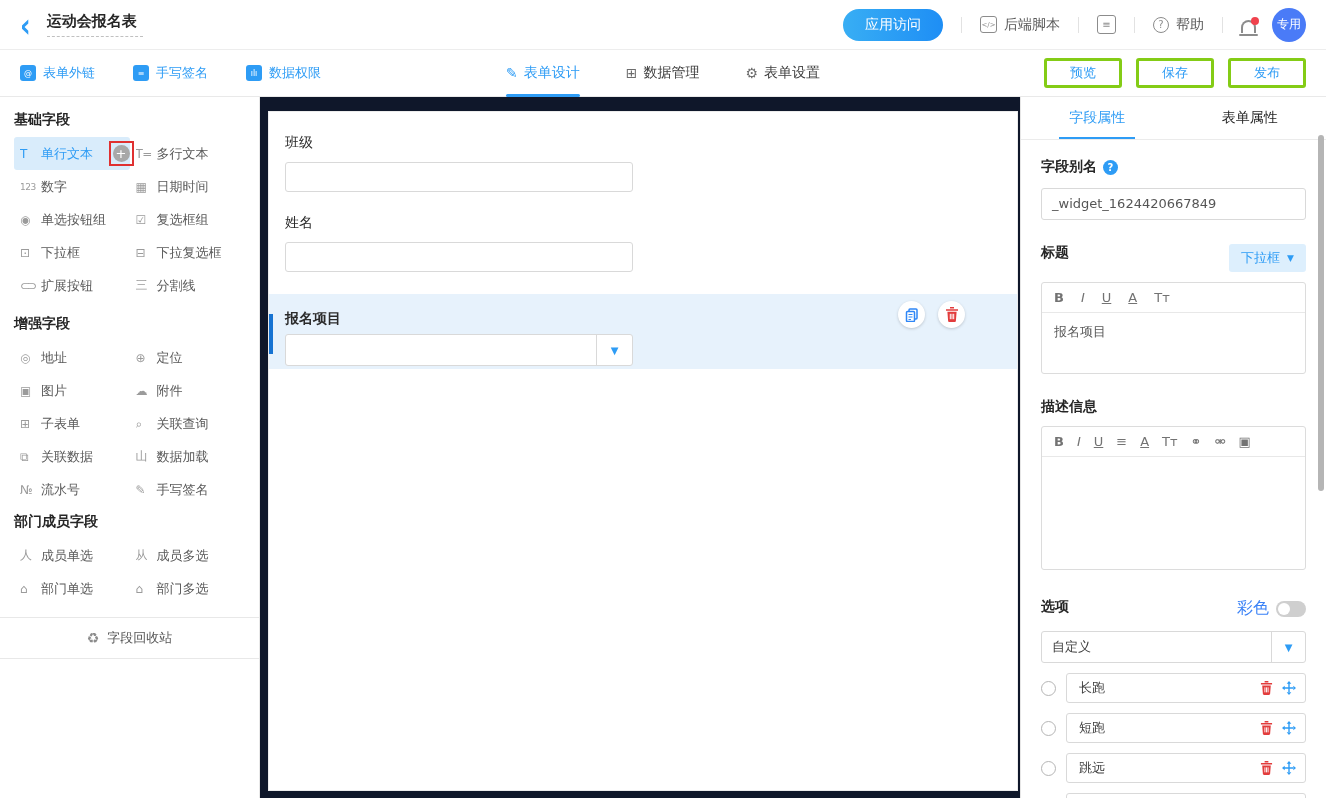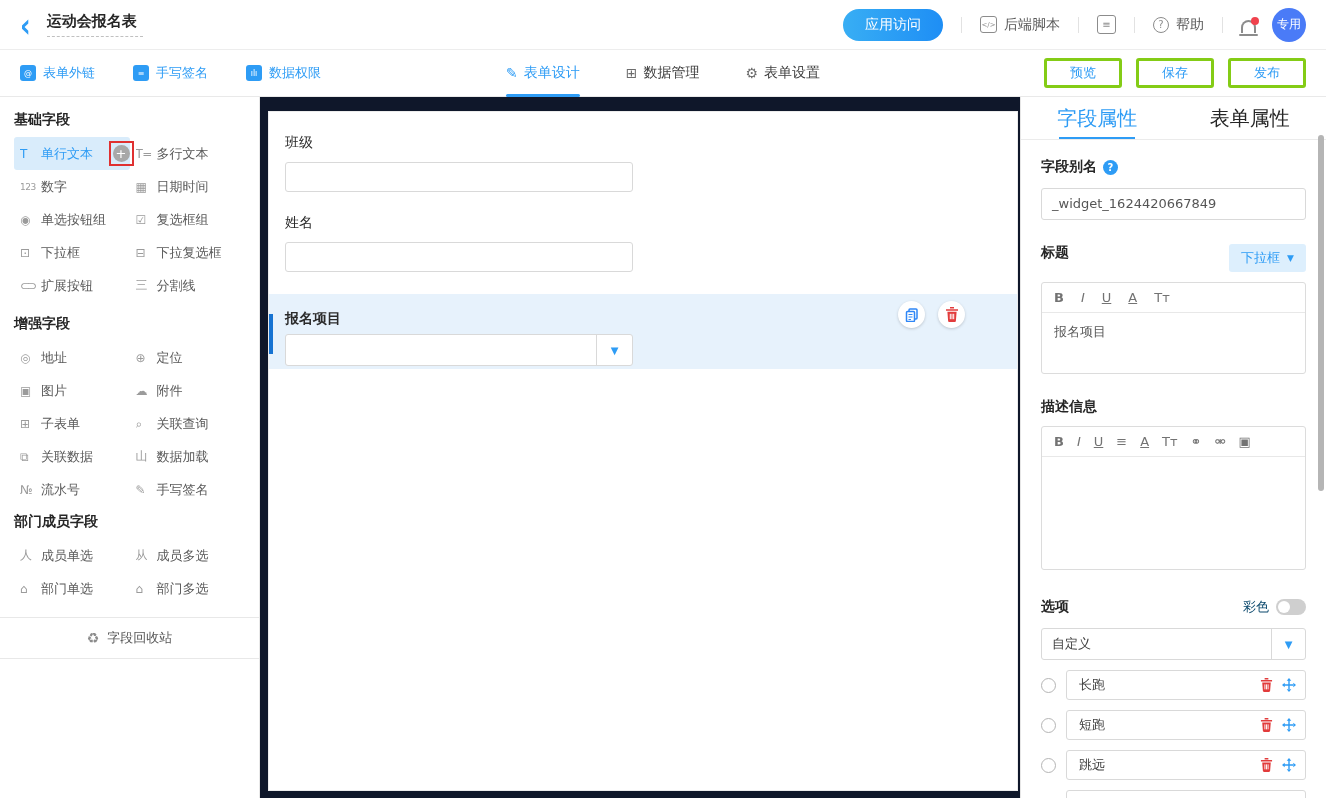--- a/index.html
+++ b/index.html
@@ -94,21 +94,21 @@
   .fab { position:absolute; top:7px; width:27px; height:27px; border-radius:50%; background:#fff;
          box-shadow:0 1px 3px rgba(0,0,0,.18); display:flex; align-items:center; justify-content:center;
          cursor:pointer; }
   .fab.copy { right:92px; }
   .fab.del { right:52px; }
 
   
   .panel { width:306px; background:#fff; border-left:1px solid #e6e6e6; padding:0 20px;
            position:relative; overflow:hidden; }
   .ptabs { height:43px; margin:0 -20px; display:flex; border-bottom:1px solid #ebebeb; }
-  .ptab { flex:1; display:flex; align-items:center; justify-content:center; font-size:20px;
+  .ptab { flex:1; display:flex; align-items:center; justify-content:center; font-size:14px;
           color:#262626; position:relative; cursor:pointer; }
   .ptab.act { color:#2e9cf5; }
   .ptab.act::after { content:""; position:absolute; bottom:0; left:50%; transform:translateX(-50%);
                      width:76px; height:2px; background:#2e9cf5; }
   .plabel { font-size:14px; font-weight:bold; color:#262626; display:flex; align-items:center; gap:6px; }
   .qmark { width:15px; height:15px; border-radius:50%; background:#2e9cf5; color:#fff; font-size:10px;
            display:flex; align-items:center; justify-content:center; cursor:pointer; }
   .pinput { margin-top:12px; height:32px; border:1px solid #d9d9d9; border-radius:3px; width:100%;
             font-size:13px; color:#555; padding:0 10px; line-height:30px; background:#fff;
             white-space:nowrap; overflow:hidden; }
@@ -126,21 +126,21 @@
   .etb .tbtn:nth-child(1) { font-weight:bold; }
   .etb .tbtn:nth-child(2) { font-style:italic; }
   .etb1 .tbtn:nth-child(3), .etb1 .tbtn:nth-child(4) { text-decoration:underline; }
   .etb2 .tbtn:nth-child(3), .etb2 .tbtn:nth-child(5) { text-decoration:underline; }
   .econtent { padding:10px 12px; font-size:13px; color:#595959; }
   .ec1 { height:60px; } .ec2 { height:112px; }
   .toggle { width:30px; height:16px; border-radius:8px; background:#cfcfcf; position:relative;
             cursor:pointer; }
   .toggle .knob { position:absolute; left:2px; top:2px; width:12px; height:12px; border-radius:50%;
                   background:#fff; }
-  .colorlbl { display:flex; align-items:center; gap:7px; font-size:13px; color:#0c4a6e; }
+  .colorlbl { display:flex; align-items:center; gap:7px; font-size:16px; color:#3b82f6; }
   .pselect { margin-top:12px; height:32px; border:1px solid #d9d9d9; border-radius:3px; display:flex;
              align-items:center; cursor:pointer; }
   .pselect .val { flex:1; font-size:13px; color:#404040; padding-left:10px; }
   .optrow { margin-top:10px; display:flex; align-items:center; gap:10px; }
   .radio { width:15px; height:15px; border:1.5px solid #b5b5b5; border-radius:50%; flex:none;
            cursor:pointer; }
   .optbox { flex:1; height:30px; border:1px solid #d9d9d9; border-radius:3px; display:flex;
             align-items:center; }
   .optbox .val { flex:1; font-size:13px; color:#404040; padding-left:12px; }
   .iconbtn { display:flex; align-items:center; justify-content:center; margin-right:9px; cursor:pointer; }

